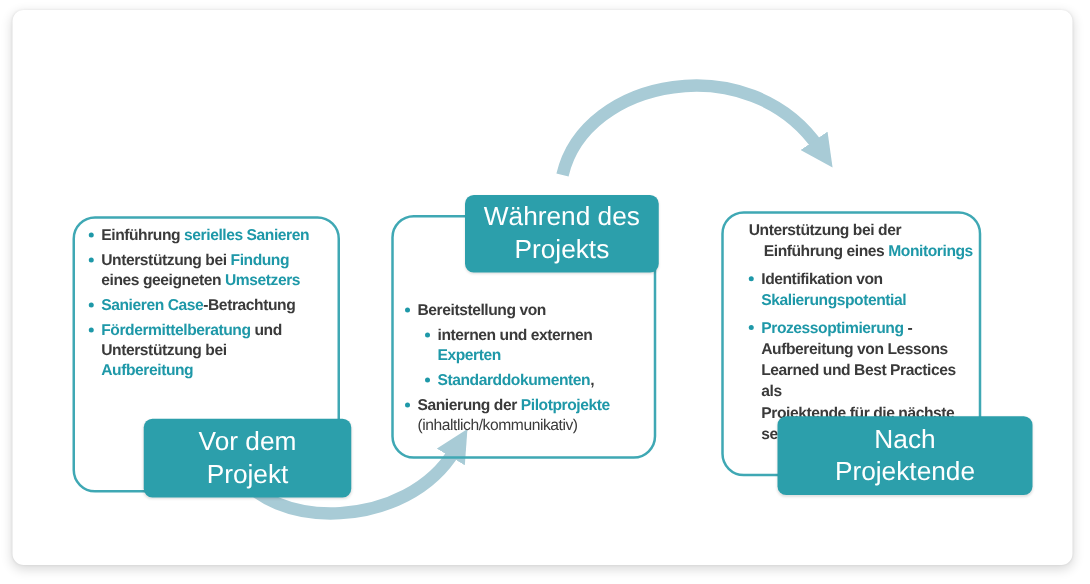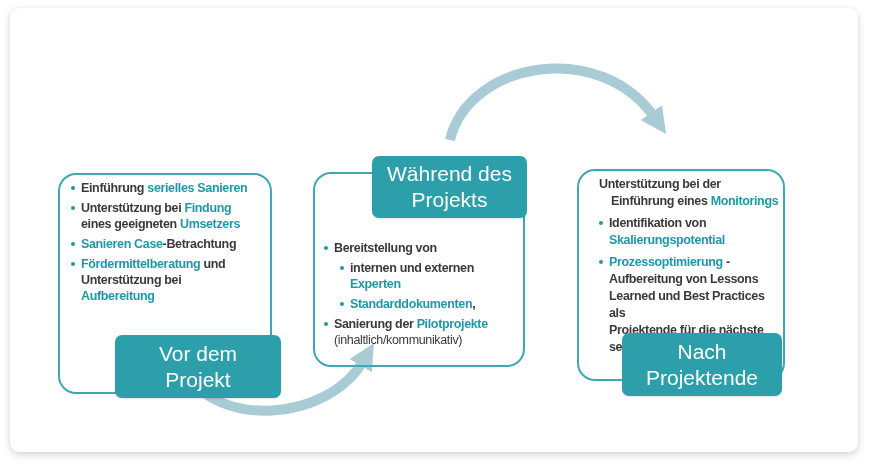--- a/index.html
+++ b/index.html
@@ -40,21 +40,21 @@
   .teal{color:var(--teal_text);}
   .normal{font-weight:normal;text-align:right;}
   .header-box{
     position:absolute;background:var(--teal_header);border-radius:7px;
     color:#ffffff;display:flex;align-items:center;justify-content:center;
     text-align:center;font-size:21px;line-height:26px;font-weight:normal;
     white-space:pre-line;box-shadow:0 1px 2px rgba(0,0,0,0.12);margin-top:28px;
   }
   .header-vor  {left:105px;top:299px;width:166px;height:63px;}
   .header-mitte{left:362px;top:120px;width:155px;height:62px;}
-  .header-nach {left:612px;top:297px;width:160px;height:63px;}
+  .header-nach {left:612px;top:297px;width:204px;height:63px;}
 </style>
 </head>
 <body>
 
 <div id="page">
   <div id="card">
 
     <svg id="arrow-layer" viewBox="0 0 848 444" xmlns="http://www.w3.org/2000/svg">
       <defs>
         <marker id="ah" viewBox="0 0 10 10" refX="2.5" refY="5" markerWidth="2.6" markerHeight="2.6" orient="auto">

